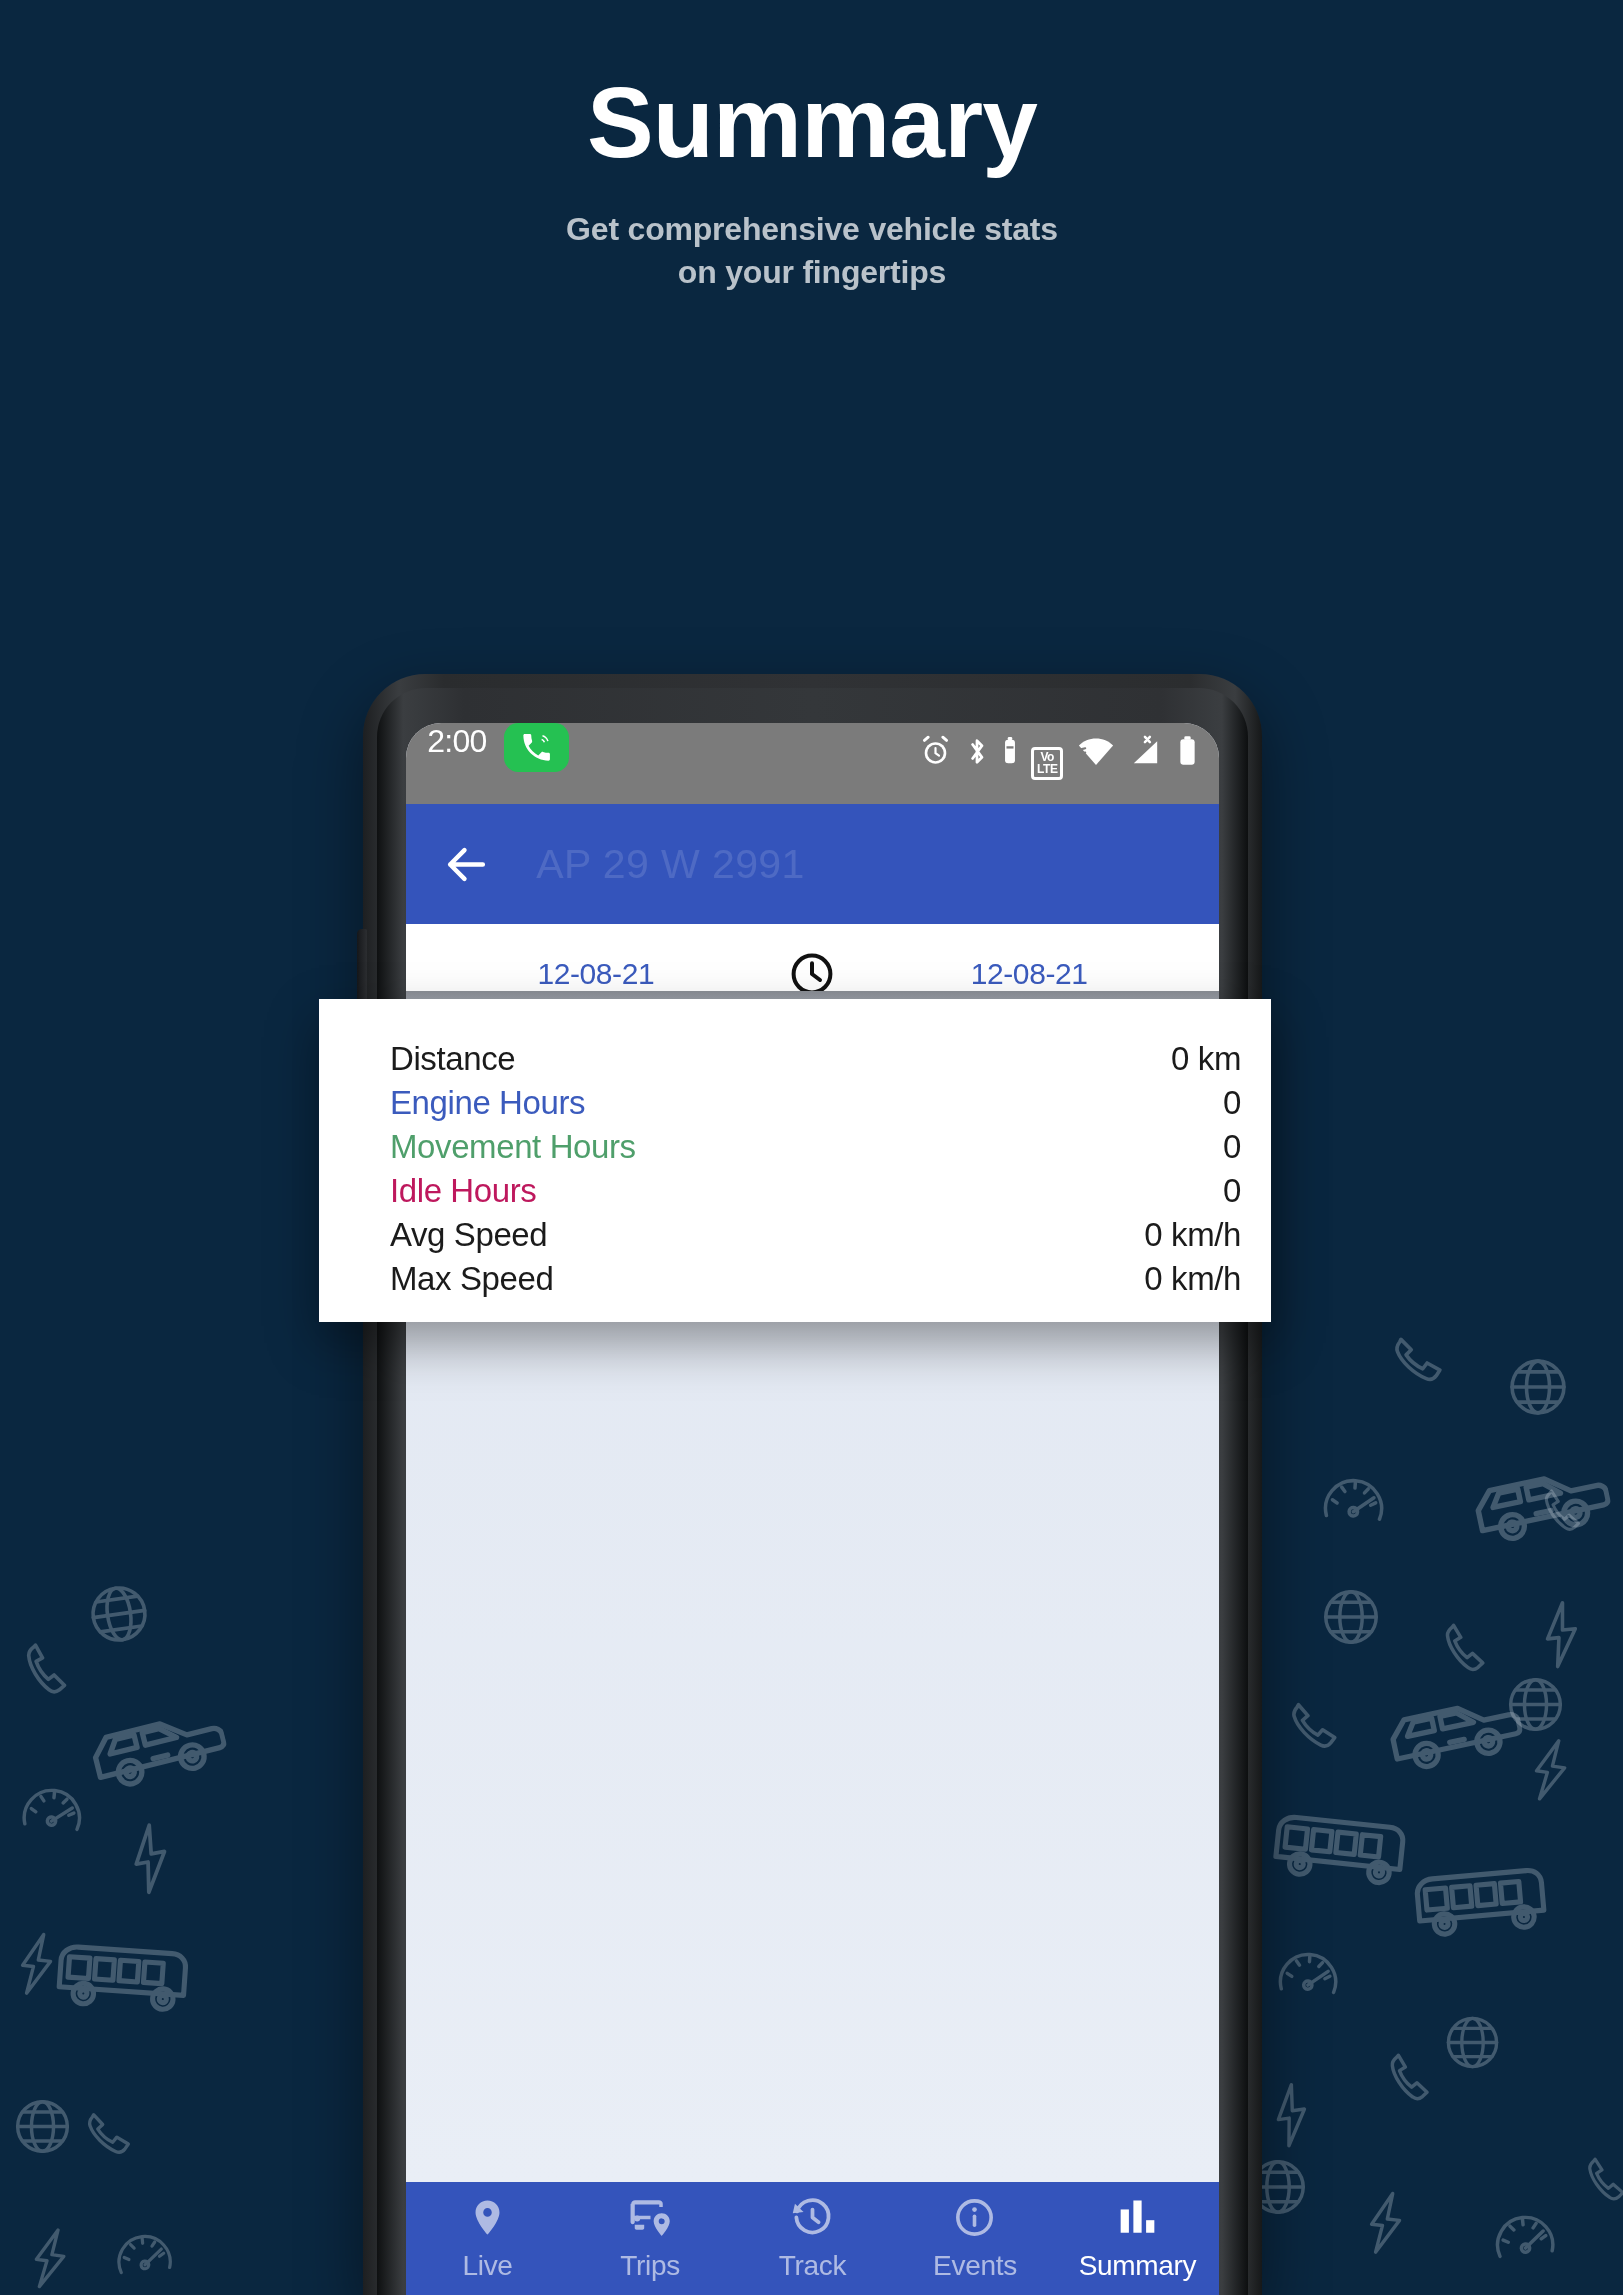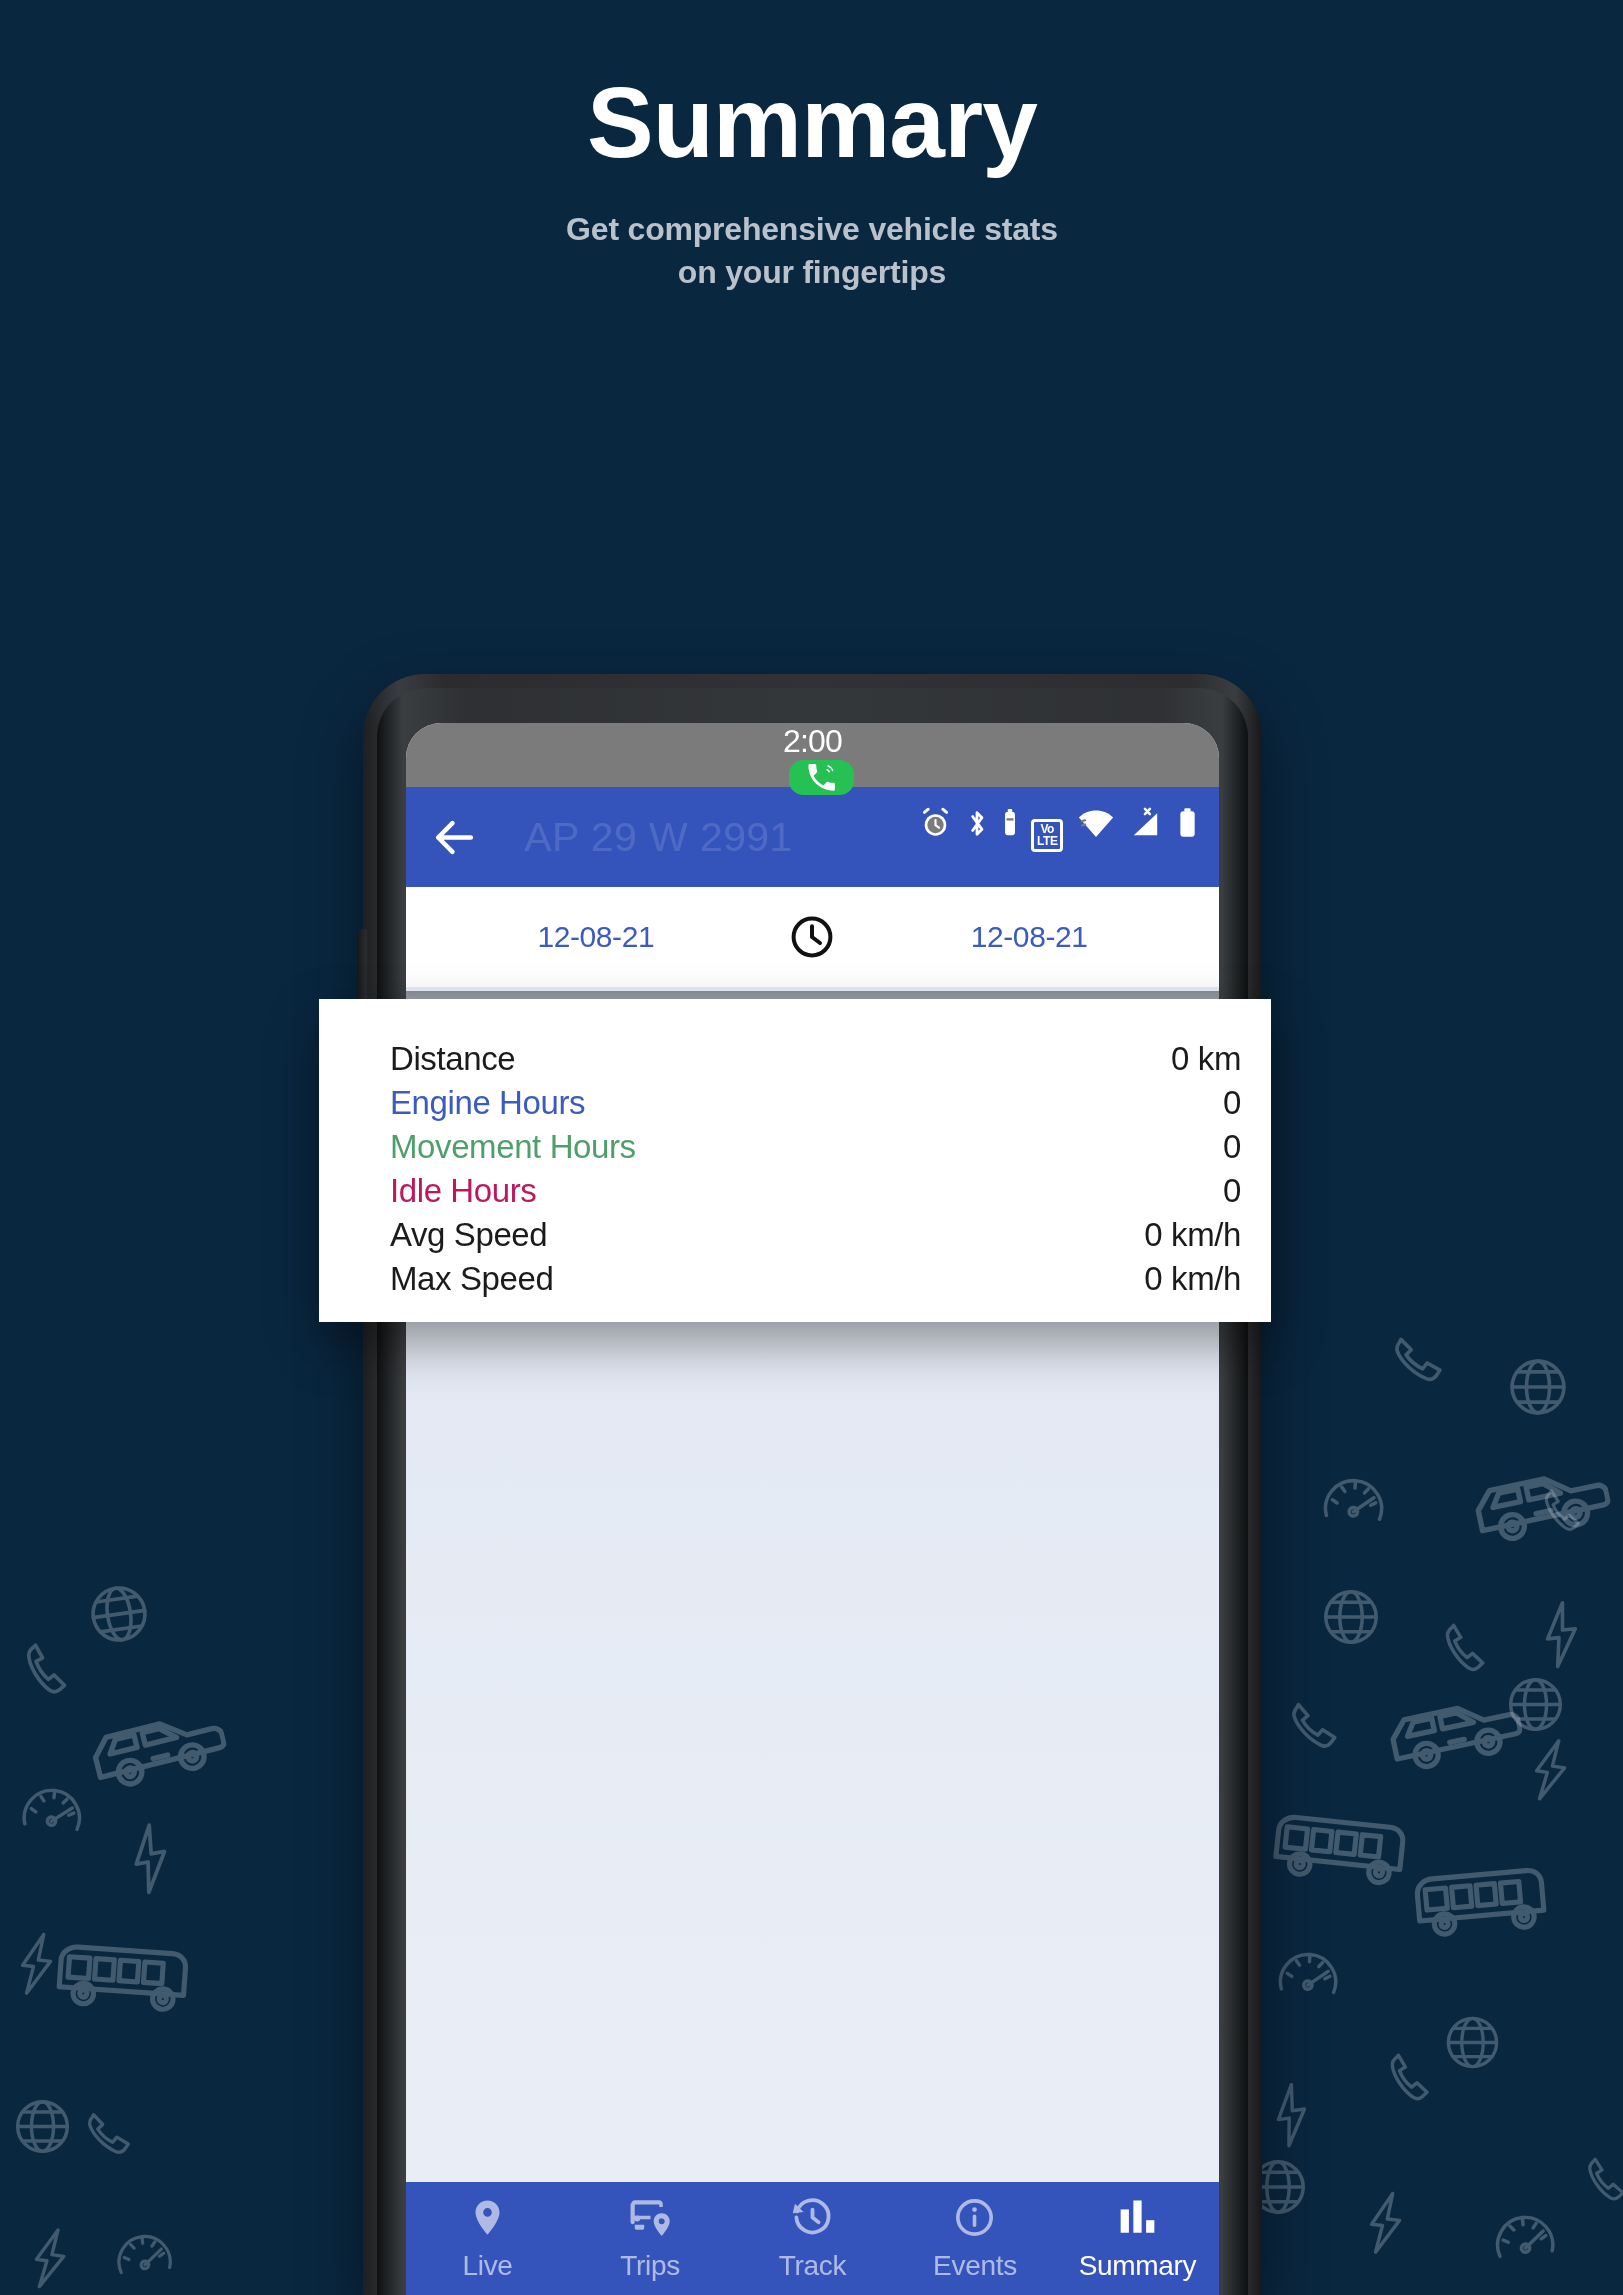--- a/index.html
+++ b/index.html
@@ -50,43 +50,42 @@
     overflow:hidden;
   }
   #side-button {
     position:absolute; left:-5.6px; top:255px; width:9.6px; height:128px;
     border-radius:4.8px 1.6px 1.6px 4.8px;
     background:linear-gradient(90deg,#15171a,#2c2e31);
   }
 
   
   #status-bar {
-    height:64px; background:#7b7b7b;
-    display:flex; align-items:center; padding:0 21px;
+    height:81px; background:#7b7b7b;
+    display:flex; align-items:flex-start; padding:0 21px;
     color:#ffffff;
-    flex-direction:column;
   }
   #status-time { font-size:32px; letter-spacing:-0.8px; }
   #call-badge {
     margin-left:17.5px; width:65px; height:49px; border-radius:14.3px;
     background:#25c152; display:flex; align-items:center; justify-content:center;
   }
   #call-badge svg { width:35px; height:35px; }
   #status-icons { margin-left:auto; display:flex; align-items:center; gap:13.5px; }
   #status-icons svg { display:block; }
   .volte-box {
     width:32px; height:33px; border:3.2px solid #fff; border-radius:4px;
     display:flex; flex-direction:column; align-items:center; justify-content:center;
     font-size:12px; font-weight:bold; line-height:.95; letter-spacing:-0.4px;margin-top:24px;
   }
 
   
   #app-bar {
-    height:100px; background:#3454bb;
-    display:flex; align-items:center; padding:0 20px;
+    height:120px; background:#3454bb;
+    display:flex; align-items:center; padding:0 32px;
   }
   #back-button { width:57px; height:57px; display:flex; align-items:center; justify-content:center; }
   #back-button svg { width:49px; height:49px; }
   #app-bar-title {
     margin-left:41px; font-size:41px; color:#ffffff; opacity:.13;
     letter-spacing:0.4px; font-weight:normal;
   }
 
   
   #date-row {

